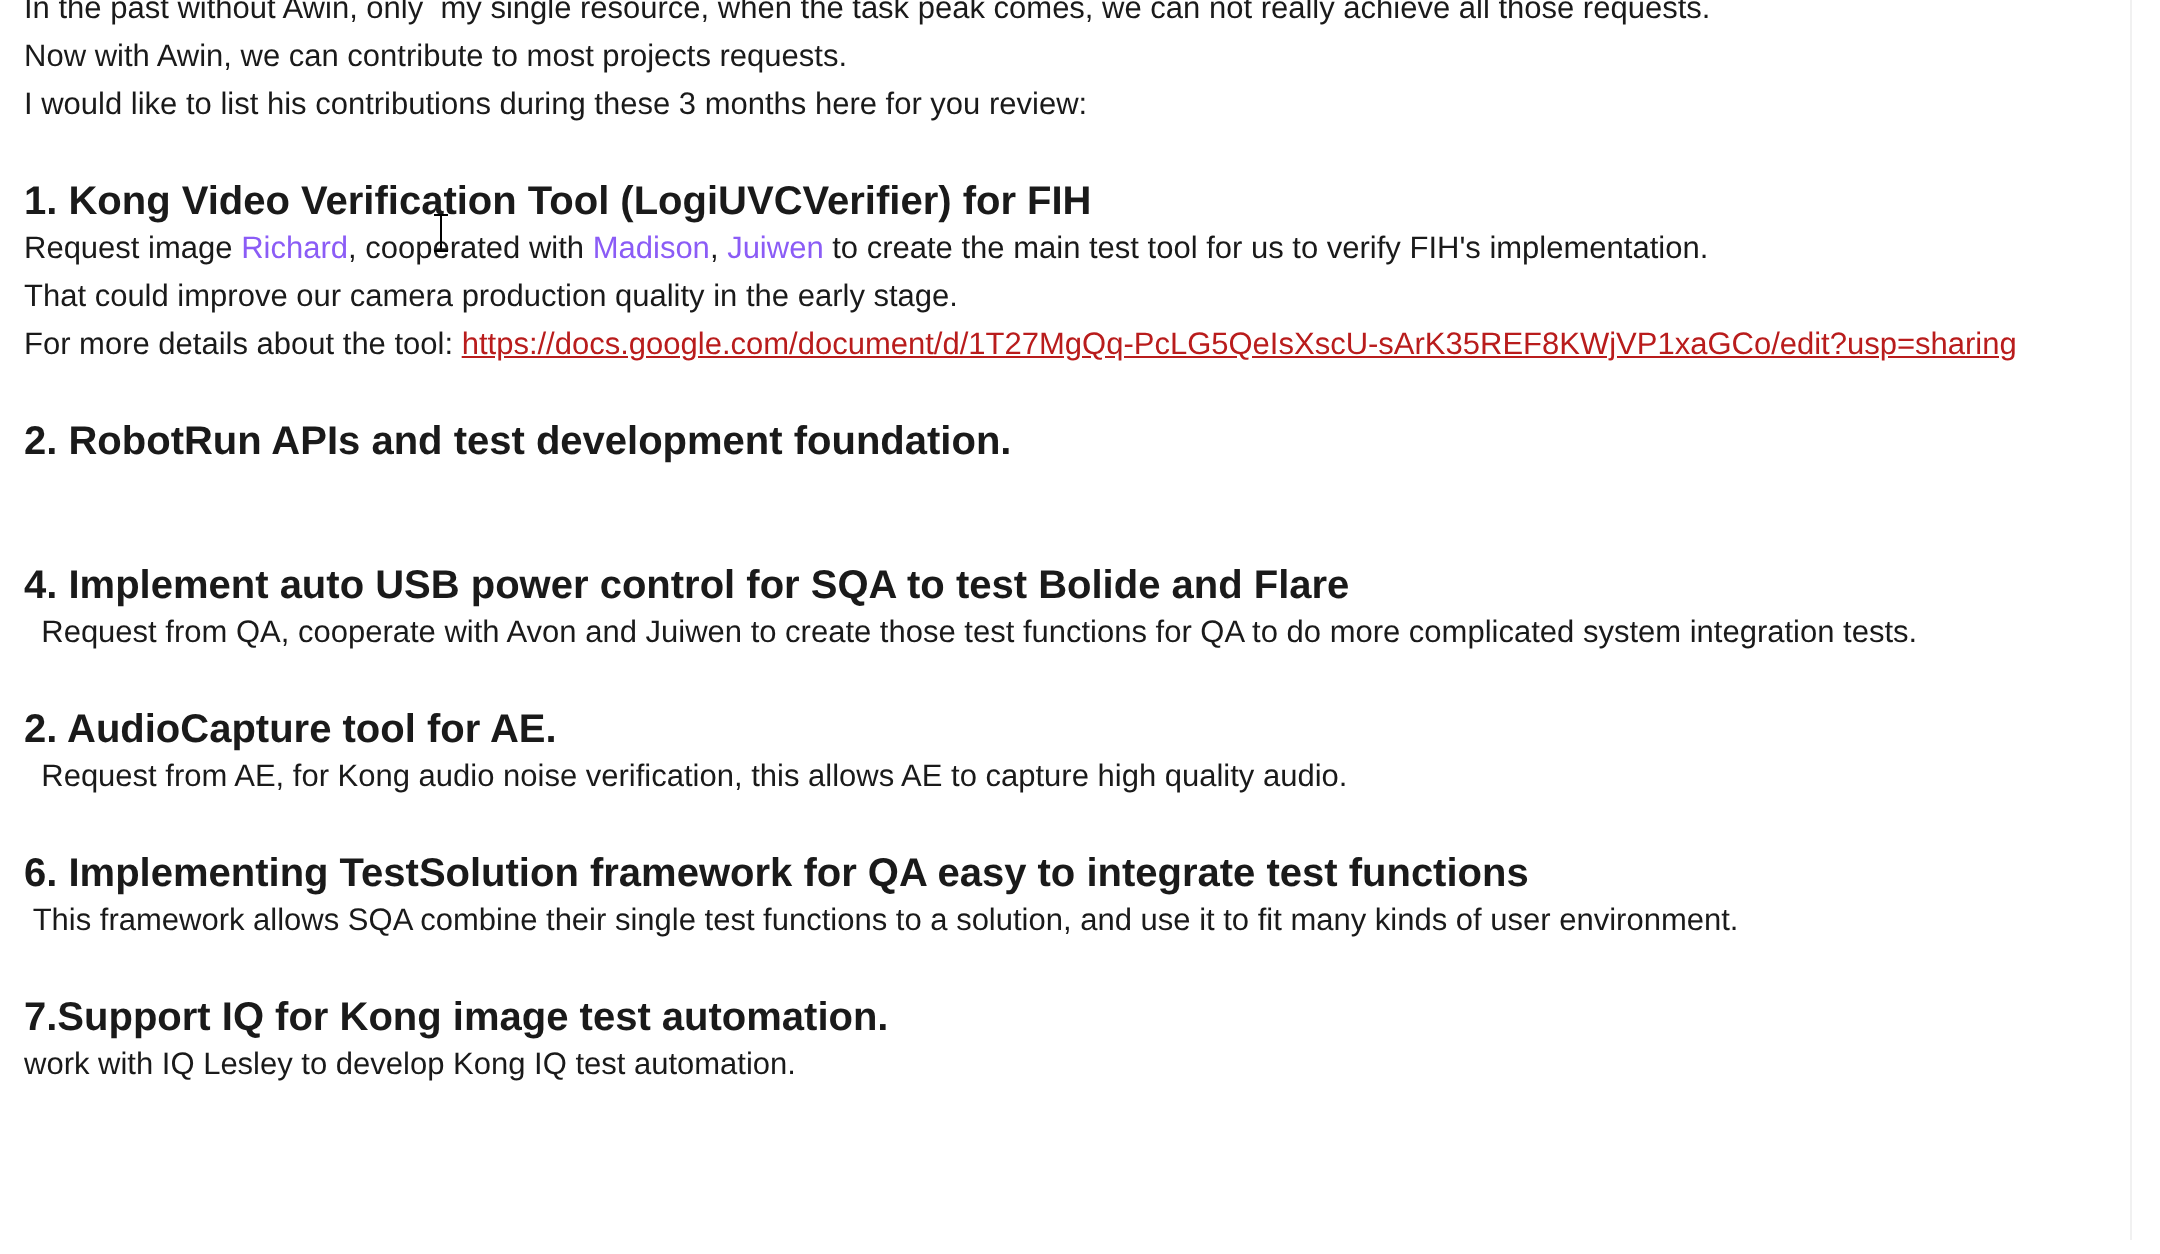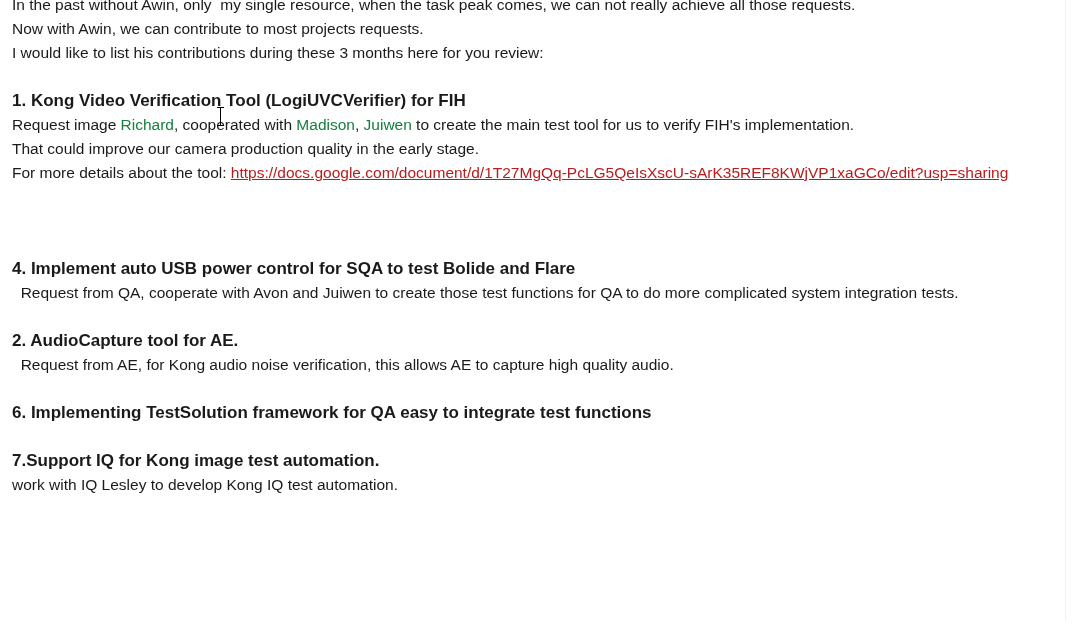--- a/index.html
+++ b/index.html
@@ -29,28 +29,28 @@
     color: #1a1a1a;
   }
   .line.clipped-top {
     
     margin-top: -7px;
   }
   .spacer {
     height: 24px;
   }
   .heading {
-    font-size: 17px;
+    font-size: 20px;
     line-height: 24px;
     font-weight: bold;
     padding-left: 12px;
     color: #1a1a1a;
   }
   .mention {
-    color: #15803d;
+    color: #8b5cf6;
   }
   a.doclink {
     color: #b91c1c;
     text-decoration: underline;
     word-break: break-all;
   }
   .cursor-caret {
     position: absolute;
     left: 220px;
     top: 114px;
@@ -90,37 +90,39 @@
 
   <div class="spacer"></div>
 
   <div class="heading">1.  Kong Video Verification Tool (LogiUVCVerifier) for FIH</div>
   <div class="line"><span>Request image </span><span class="mention">Richard</span><span>, cooperated with </span><span class="mention">Madison</span><span>, </span><span class="mention">Juiwen</span><span> to create the main test tool for us to verify FIH's implementation.</span></div>
   <div class="line">That could improve our camera production quality in the early stage.</div>
   <div class="line"><span>For more details about the tool: </span><a class="doclink" href="#">https://docs.google.com/document/d/1T27MgQq-PcLG5QeIsXscU-sArK35REF8KWjVP1xaGCo/edit?usp=sharing</a></div>
 
   <div class="spacer"></div>
 
+  <div class="heading">2. RobotRun APIs and test development foundation.</div>
 
   <div class="spacer"></div>
 
 
   <div class="spacer"></div>
 
   <div class="heading">4. Implement auto USB power control for SQA to test Bolide and Flare</div>
   <div class="line">  Request from QA, cooperate with Avon and Juiwen to create those test functions for QA to do more complicated system integration tests.</div>
 
   <div class="spacer"></div>
 
   <div class="heading">2. AudioCapture tool for AE.</div>
   <div class="line">  Request from AE, for Kong audio noise verification, this allows AE to capture high quality audio.</div>
 
   <div class="spacer"></div>
 
   <div class="heading">6. Implementing TestSolution framework for QA easy to integrate test functions</div>
+  <div class="line"> This framework allows SQA combine their single test functions to a solution, and use it to fit many kinds of user environment.</div>
 
   <div class="spacer"></div>
 
   <div class="heading">7.Support IQ for Kong image test automation.</div>
   <div class="line">work with IQ Lesley to develop Kong IQ test automation.</div>
 
   <div class="cursor-caret"></div>
   <div class="scrollbar"></div>
 </div>
 

